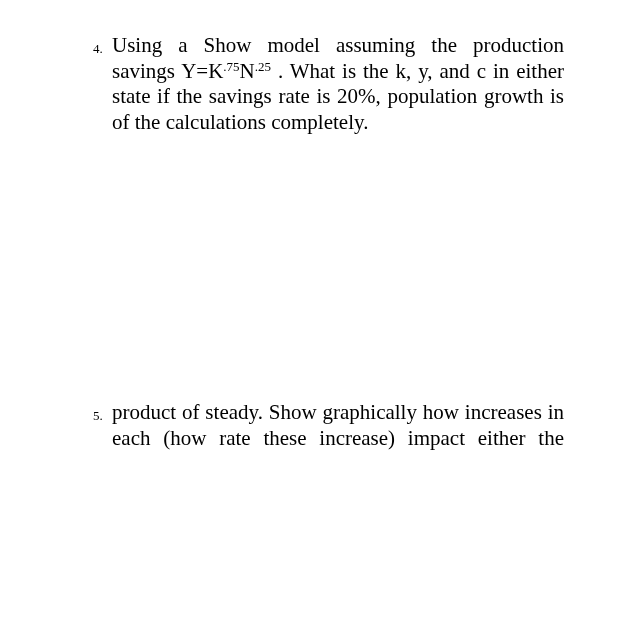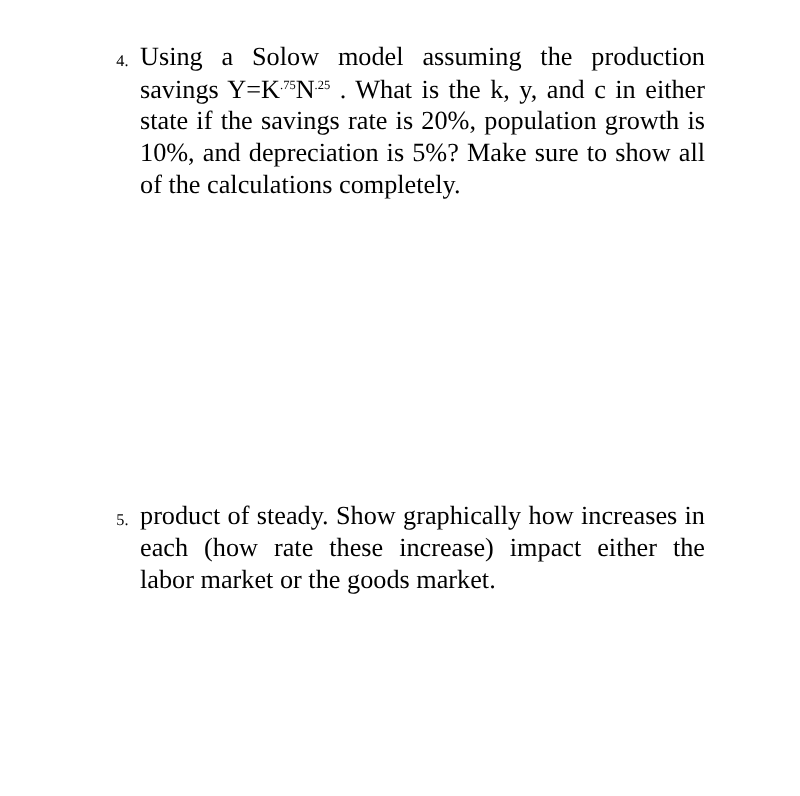--- a/index.html
+++ b/index.html
@@ -34,44 +34,42 @@
   }
   .jline {
     text-align: justify;
     text-align-last: justify;
   }
   .jline.last {
     text-align: right;
     text-align-last: left;
   }
   .sup {
-    font-size: 10px;
+    font-size: 13px;
     position: relative;
     top: -7px;
     line-height: 0;
   }
 </style>
 </head>
 <body>
 
 <div class="page">
 
   <section class="question question-4">
     <span class="qnum">4.</span>
     <div class="qtext">
-      <div class="jline">Using a Solow model assuming the production</div>
+      <div class="jline">Using a Show model assuming the production</div>
       <div class="jline"><span>savings Y=K</span><span class="sup">.75</span><span>N</span><span class="sup">.25</span><span> . What is the k, y, and c in either</span></div>
       <div class="jline">state if the savings rate is 20%, population growth is</div>
-      <div class="jline">10%, and depreciation is 5%? Make sure to show all</div>
       <div class="jline last">of the calculations completely.</div>
     </div>
   </section>
 
   <section class="question question-5">
     <span class="qnum">5.</span>
     <div class="qtext">
       <div class="jline">product of steady. Show graphically how increases in</div>
       <div class="jline">each (how rate these increase) impact either the</div>
-      <div class="jline last">labor market or the goods market.</div>
     </div>
   </section>
 
 </div>
 
 </body></html>

